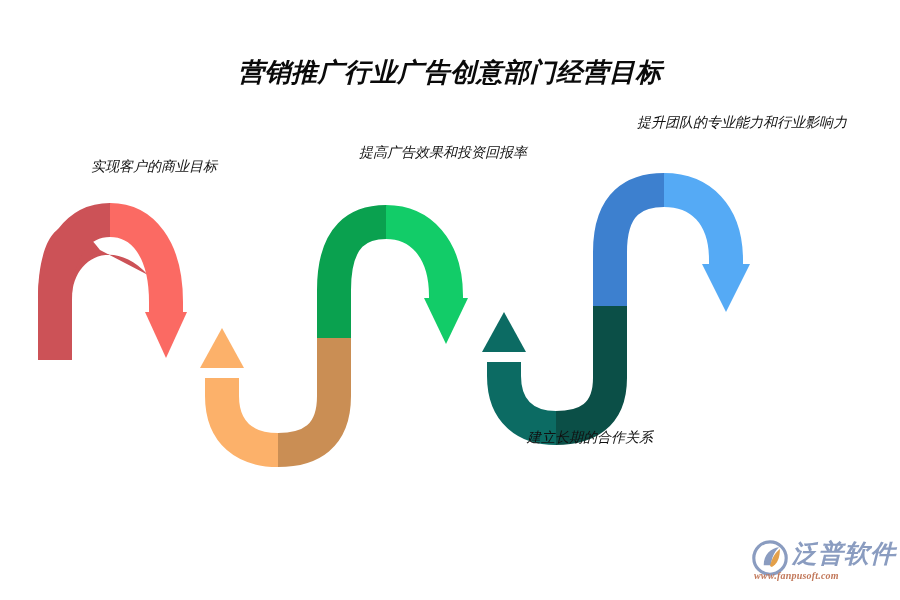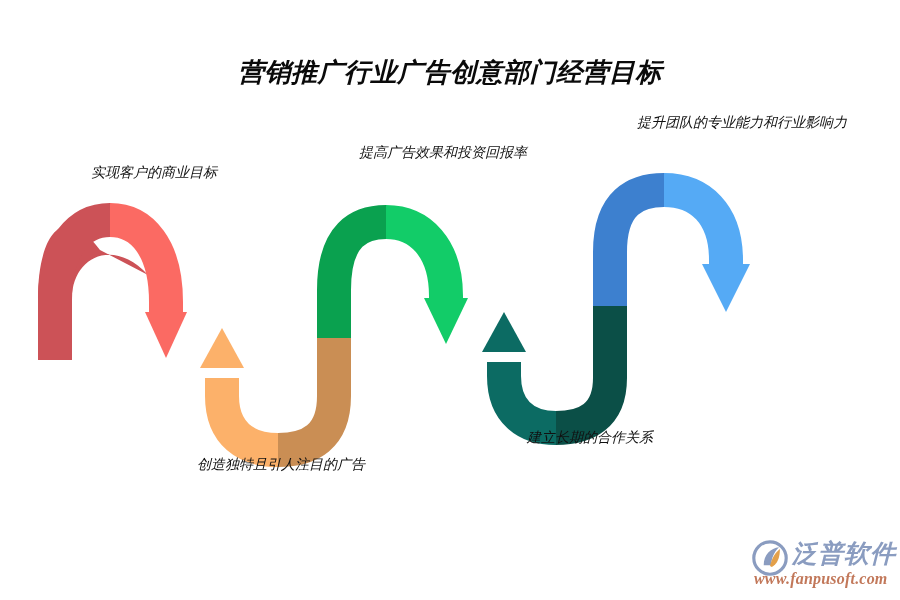--- a/index.html
+++ b/index.html
@@ -30,21 +30,21 @@
     white-space: nowrap;
   }
   .label {
     position: absolute;
     font-size: 14px;
     line-height: 1.32;
     color: #111111;
     text-align: center;
     font-weight: normal;
   }
-  #lbl0 { left: 38px;  top: 163px; width: 232px; }
+  #lbl0 { left: 38px;  top: 157px; width: 232px; }
   #lbl1 { left: 152px; top: 455px; width: 258px; }
   #lbl2 { left: 281px; top: 143px; width: 268px; margin-left: 28px; }
   #lbl3 { left: 482px; top: 428px; width: 216px; }
   #lbl4 { left: 613px; top: 113px; width: 258px; }
 
   #arrowsvg {
     position: absolute;
     left: 0; top: 0;
     width: 900px; height: 600px;
   }
@@ -67,21 +67,21 @@
     left: 40px; top: 1px;
     font-size: 25px;
     font-weight: bold;
     color: #8a9cc0;
     letter-spacing: 1px;
     white-space: nowrap;
   }
   #logo-url {
     position: absolute;
     left: 2px; top: 34px;
-    font-size: 16px;
+    font-size: 10px;
     font-weight: bold;
     color: #c2785a;
     letter-spacing: 0.2px;
     white-space: nowrap;
     font-family: "Liberation Serif", "DejaVu Serif", serif;
   }
 </style>
 </head>
 <body>
 
@@ -130,21 +130,20 @@
 
     <g>
       <path fill="none" stroke="#3D80CF" stroke-width="34" d="M 610 306 L 610 252 C 610 202 636 190 664 190"></path>
       <path fill="none" stroke="#55AAF5" stroke-width="34" d="M 664 190 C 700 190 726 214 726 260 L 726 268"></path>
       <polygon fill="#55AAF5" points="702,264 750,264 726,312"></polygon>
     </g>
 
   </svg>
 
   <div class="label" id="lbl0">实现客户的商业目标</div>
-  <div class="label" id="lbl1">创造独特且引人注目的广告</div>
   <div class="label" id="lbl2">提高广告效果和投资回报率</div>
   <div class="label" id="lbl3">建立长期的合作关系</div>
   <div class="label" id="lbl4">提升团队的专业能力和行业影响力</div>
 
   <div id="logo">
     <svg id="logo-mark" viewBox="0 0 40 40">
       <circle cx="20" cy="20" r="18" fill="none" stroke="#8a9cc0" stroke-width="3.5"></circle>
       <path d="M 13 28 C 13 16 21 9 30 8 C 24 14 22 20 21 28 Z" fill="#8a9cc0"></path>
       <path d="M 20 29 C 22 20 26 14 31 10 C 31 20 28 27 22 30 Z" fill="#e3a04a"></path>
     </svg>

